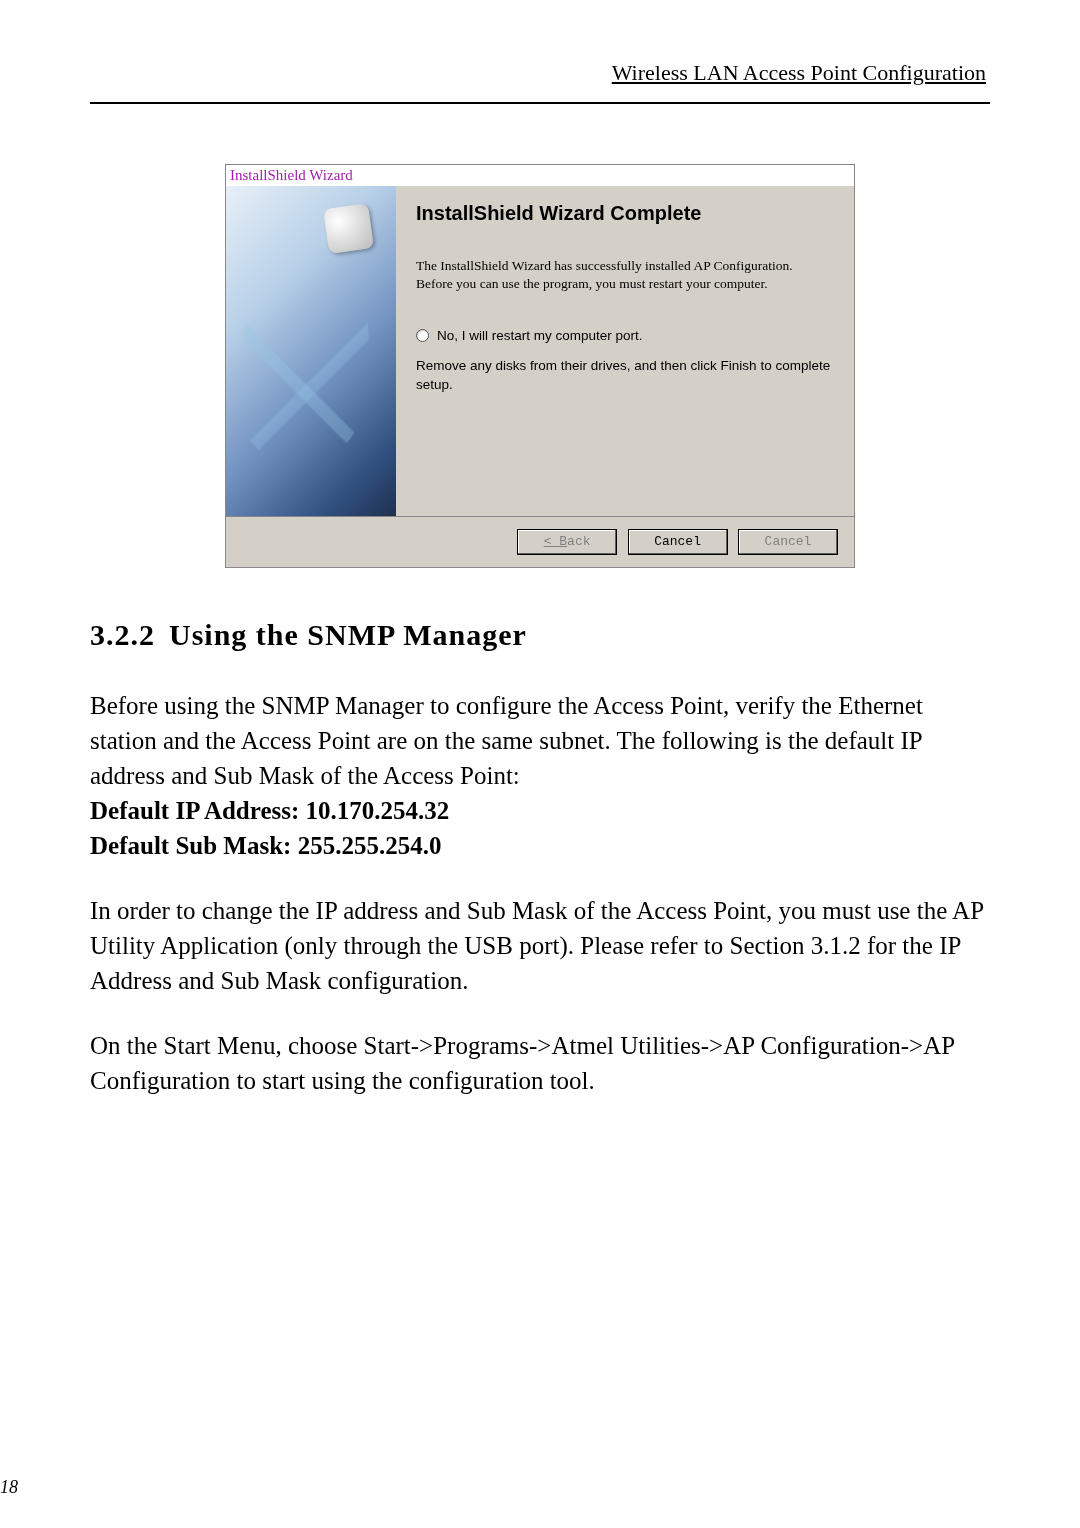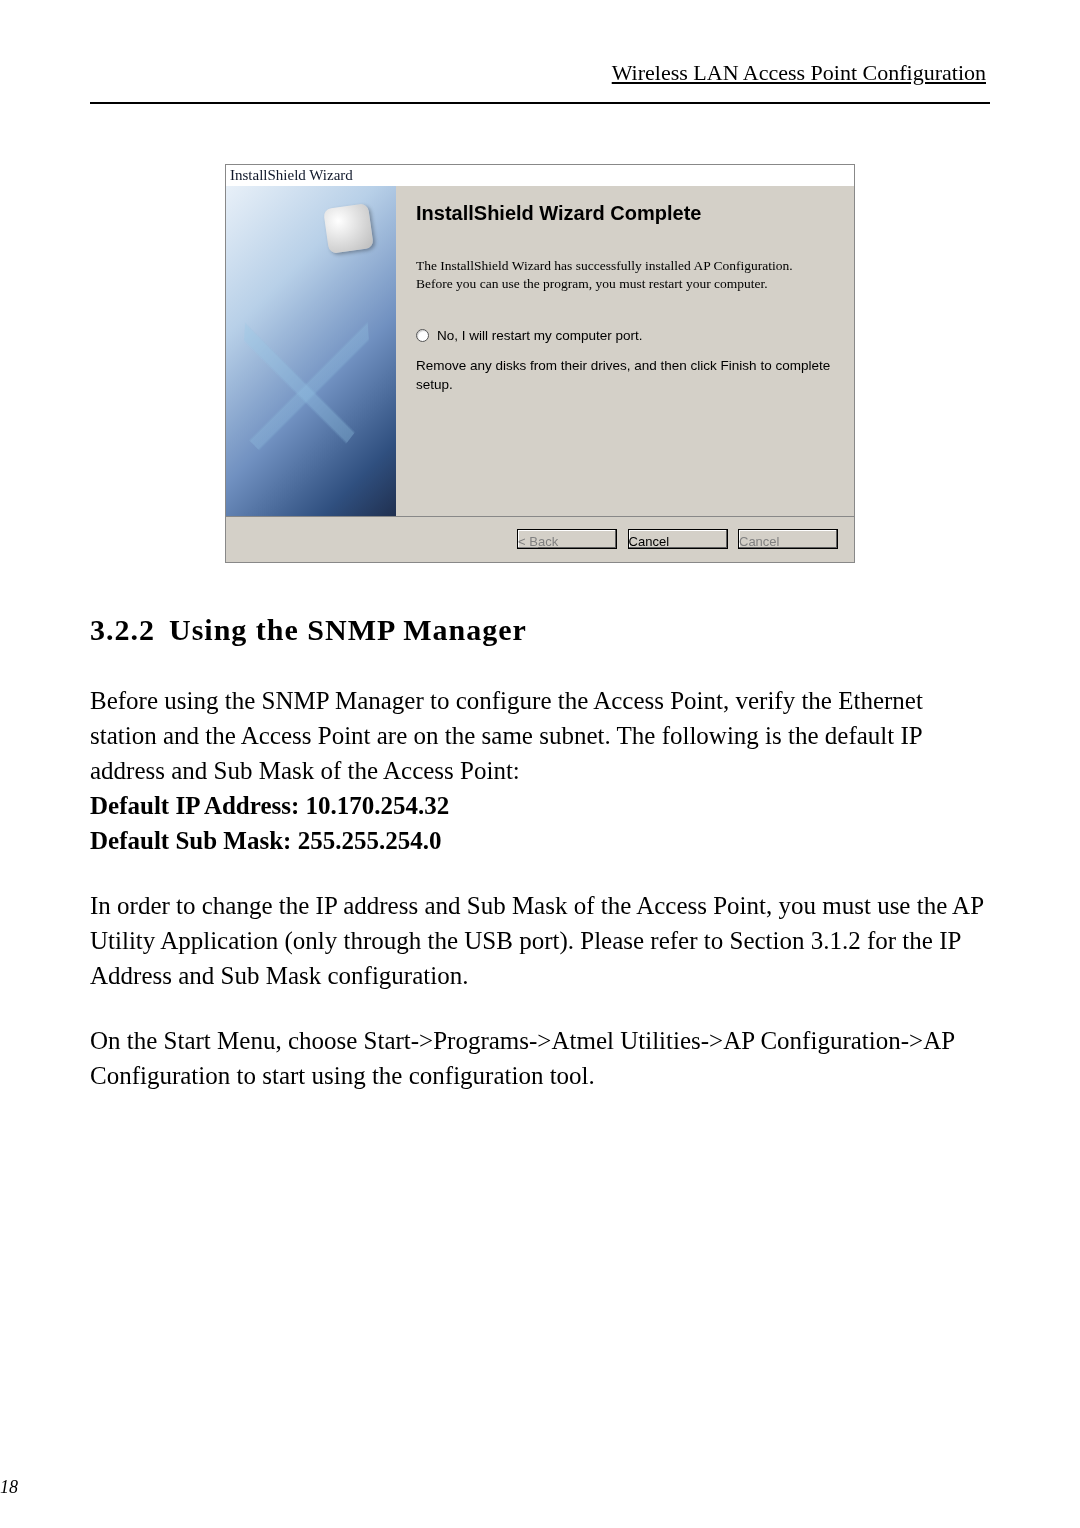--- a/index.html
+++ b/index.html
@@ -23,21 +23,21 @@
       padding-right: 4px;
     }
     .dialog-container {
       margin: 60px auto 50px auto;
       width: 630px;
       border: 1px solid #888;
       background: #d4d0c8;
       font-family: "Tahoma", Arial, sans-serif;
     }
     .dialog-title {
-      color: #0f172a;
+      color: #a21caf;
       font-size: 15px;
       padding: 2px 4px;
       background: #ffffff;
       font-family: "MS Serif", serif;
     }
     .dialog-body {
       display: flex;
       background: #d4d0c8;
     }
     .dialog-image {
@@ -127,25 +127,25 @@
     }
     .dialog-footer {
       border-top: 1px solid #888;
       padding: 12px 16px;
       text-align: right;
       background: #d4d0c8;
     }
     .dlg-btn {
       display: inline-block;
       width: 100px;
-      height: 20px;
+      height: 26px;
       line-height: 24px;
-      text-align: left;
+      text-align: center;
       font-size: 13px;
-      font-family: Liberation Sans, sans-serif;
+      font-family: Liberation Mono, monospace;
       background: #d4d0c8;
       border: 1px solid #000;
       box-shadow: inset -1px -1px #606060, inset 1px 1px #fff;
       margin-left: 6px;
       color: #808080;
     }
     .dlg-btn.enabled {
       color: #000;
     }
     .dlg-btn .underline { text-decoration: underline; }

